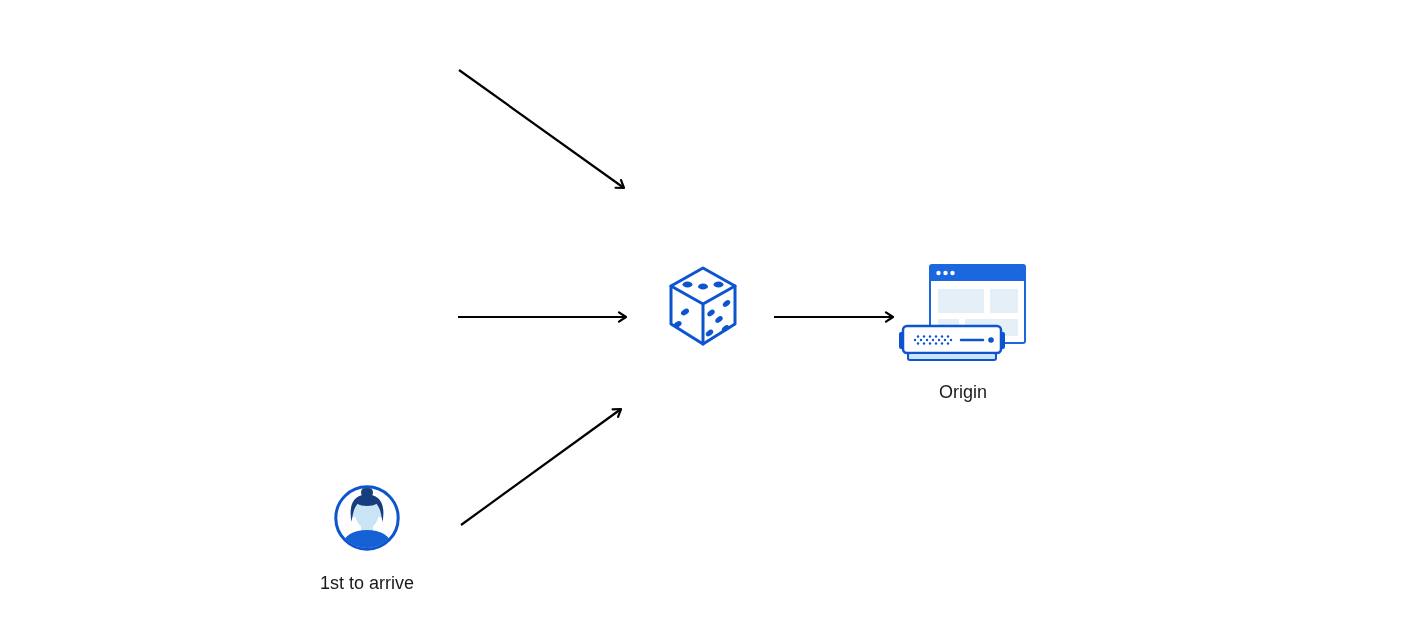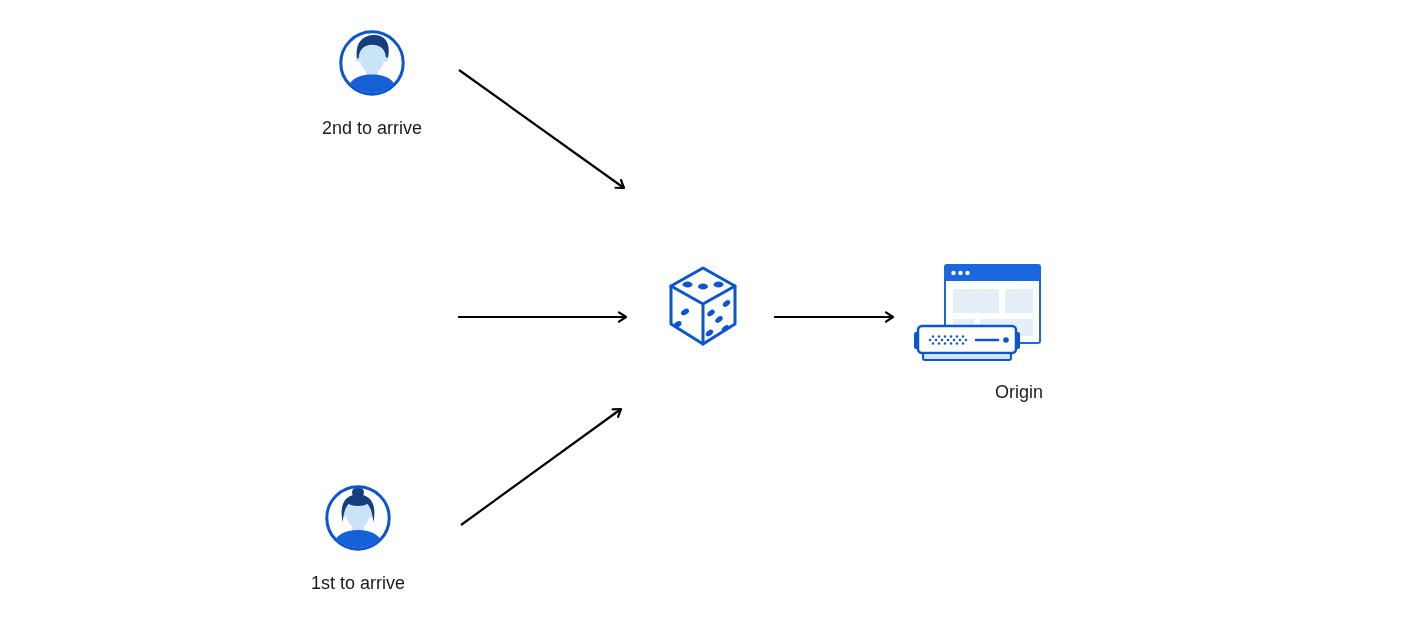--- a/index.html
+++ b/index.html
@@ -82,42 +82,23 @@
       <marker id="chevron" viewBox="0 0 13 13" refX="9.5" refY="6.5" markerWidth="13" markerHeight="13" markerUnits="userSpaceOnUse" orient="auto">
         <path class="arrow-head-path" d="M2.5,1.8 L9.5,6.5 L2.5,11.2"></path>
       </marker>
     </defs>
     <line class="arrow-line" x1="459" y1="70" x2="624" y2="188" marker-end="url(#chevron)"></line>
     <line class="arrow-line" x1="458" y1="317" x2="626" y2="317" marker-end="url(#chevron)"></line>
     <line class="arrow-line" x1="461" y1="525" x2="621" y2="409" marker-end="url(#chevron)"></line>
     <line class="arrow-line" x1="774" y1="317" x2="893" y2="317" marker-end="url(#chevron)"></line>
   </svg>
 
-  <div class="node visitor-node" style="left:292px; top:30px; width:160px;">
-    <svg width="66" height="66" viewBox="0 0 66 66">
-      <defs>
-          <clipPath id="clipA">
-            <circle cx="33" cy="33" r="30"></circle>
-          </clipPath>
-        </defs>
-      <circle class="ic-ring" cx="33" cy="33" r="31.2"></circle>
-      <g clip-path="url(#clipA)">
-        <rect class="skin" x="27" y="31" width="12" height="16" rx="2"></rect>
-        <path class="shirt" d="M6,66 C8,50 19,44.5 33,44.5 C47,44.5 58,50 60,66 Z"></path>
-        <ellipse class="skin" cx="19.5" cy="28.5" rx="2.6" ry="3.6"></ellipse>
-        <ellipse class="skin" cx="46.5" cy="28.5" rx="2.6" ry="3.6"></ellipse>
-        <path class="skin" d="M33,11 C42.5,11 46.3,17.5 45.6,26.5 C44.9,36.5 39.8,43.2 33,43.2 C26.2,43.2 21.1,36.5 20.4,26.5 C19.7,17.5 23.5,11 33,11 Z"></path>
-        <path class="hair" d="M18,28 C15.5,10 27,5 35,5 C46.5,5 51.5,13 49.3,26.5 C48.8,28.2 47.1,28.1 46.7,26.3 C45.8,18.5 41,15.6 35.5,15 C32.5,14.7 30,14.8 27.5,15.8 C22.8,17.6 20.3,21.5 19.9,27 C19.6,28.8 18.3,28.9 18,28 Z"></path>
-      </g>
-    </svg>
-    <div class="label">2nd to arrive</div>
-  </div>
 
 
-  <div class="node visitor-node" style="left:278px; top:485px; width:160px;align-items:center;">
+  <div class="node visitor-node" style="left:287px; top:485px; width:160px;align-items:center;">
     <svg width="66" height="66" viewBox="0 0 66 66">
       <defs>
           <clipPath id="clipC">
             <circle cx="33" cy="33" r="30"></circle>
           </clipPath>
         </defs>
       <circle class="ic-ring" cx="33" cy="33" r="31.2"></circle>
       <g clip-path="url(#clipC)">
         <ellipse class="hair" cx="33" cy="7.5" rx="6" ry="5.5"></ellipse>
         <rect class="skin" x="27" y="32" width="12" height="15" rx="2"></rect>
@@ -144,21 +125,21 @@
       <ellipse class="pip" cx="10.5" cy="58.5" rx="4.4" ry="2.7" transform="rotate(-32 10.5 58.5)"></ellipse>
 
       <ellipse class="pip" cx="59.5" cy="37.5" rx="4.2" ry="2.6" transform="rotate(-38 59.5 37.5)"></ellipse>
       <ellipse class="pip" cx="44" cy="47" rx="4.2" ry="2.6" transform="rotate(-38 44 47)"></ellipse>
       <ellipse class="pip" cx="52" cy="53.5" rx="4.2" ry="2.6" transform="rotate(-38 52 53.5)"></ellipse>
       <ellipse class="pip" cx="42.5" cy="67" rx="4.2" ry="2.6" transform="rotate(-38 42.5 67)"></ellipse>
       <ellipse class="pip" cx="58.5" cy="62.5" rx="4.2" ry="2.6" transform="rotate(-38 58.5 62.5)"></ellipse>
     </svg>
   </div>
 
-  <div class="node origin-node" style="left:883px; top:263px; width:160px;align-items:flex-end;">
+  <div class="node origin-node" style="left:883px; top:263px; width:160px;">
     <svg width="130" height="102" viewBox="0 0 130 102">
 
       <rect class="win-frame" x="32" y="2" width="95" height="78" rx="2"></rect>
       <path class="win-bar" d="M34,2 L125,2 Q127,2 127,4 L127,18 L32,18 L32,4 Q32,2 34,2 Z"></path>
       <circle class="win-dot" cx="40.5" cy="10" r="2.2"></circle>
       <circle class="win-dot" cx="47.5" cy="10" r="2.2"></circle>
       <circle class="win-dot" cx="54.5" cy="10" r="2.2"></circle>
       <rect class="panel" x="40" y="26" width="46" height="24"></rect>
       <rect class="panel" x="92" y="26" width="28" height="24"></rect>
       <rect class="panel" x="40" y="56" width="21" height="17"></rect>

